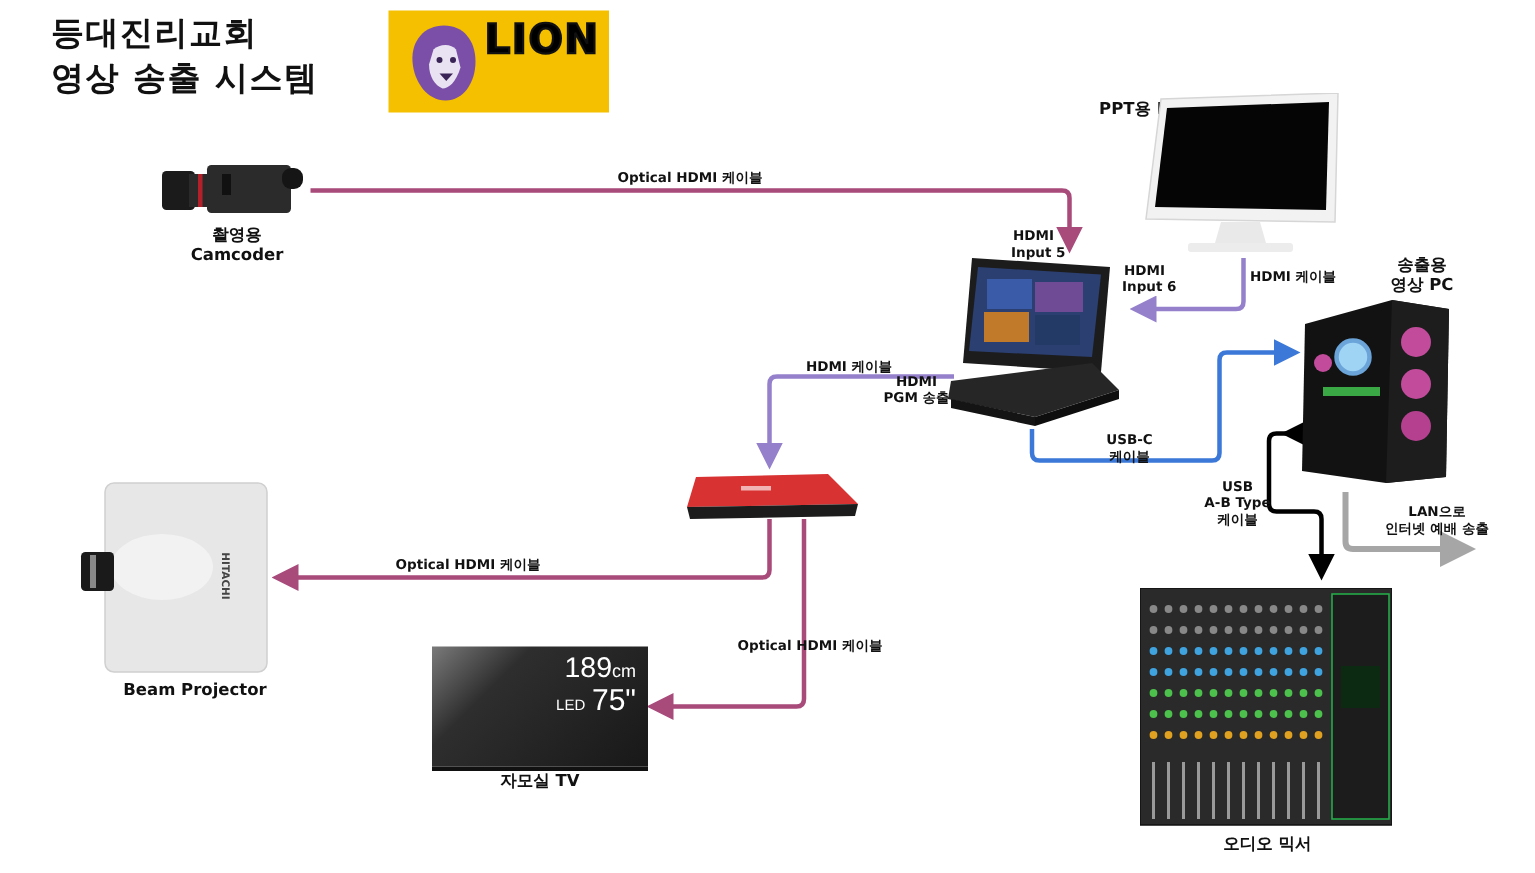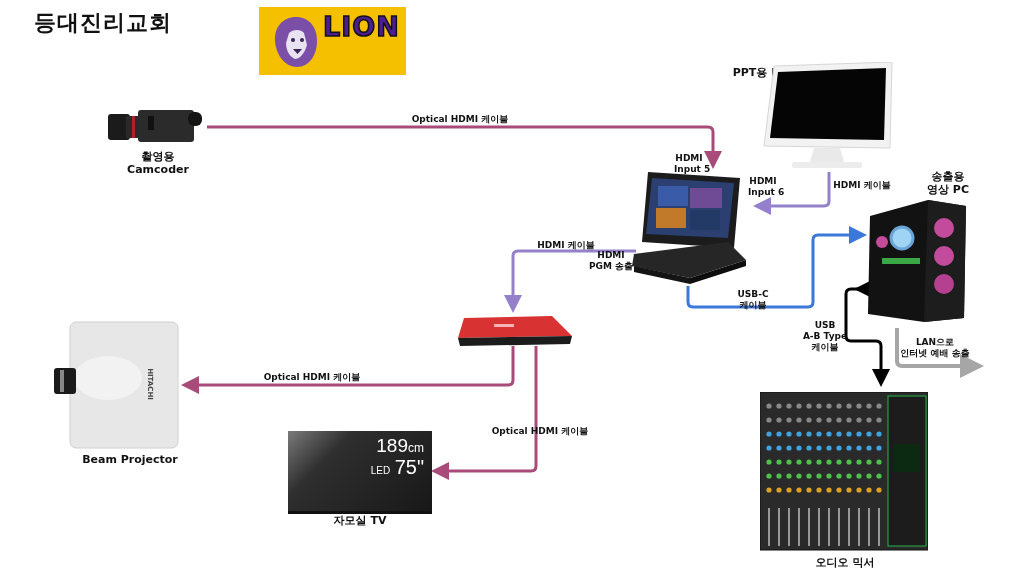--- a/index.html
+++ b/index.html
@@ -1,32 +1,33 @@
 <!DOCTYPE html>
 <html><head>
 <meta charset="utf-8">
 <style>
   html,body{margin:0;padding:0;background:#ffffff;}
   body{width:1023px;height:582px;position:relative;overflow:hidden;font-family:"DejaVu Sans","Liberation Sans",sans-serif;color:#111;}
   .abs{position:absolute;}
   .title{left:34px;top:8px;font-size:22px;font-weight:bold;line-height:30px;letter-spacing:1px;}
   .logo{left:259px;top:7px;width:147px;height:68px;background:#f5c000;}
   .logo .head{position:absolute;left:12px;top:8px;width:50px;height:54px;}
-  .logo .lion{position:absolute;left:64px;top:4px;font-family:"DejaVu Sans",sans-serif;font-weight:bold;font-size:27px;color:#4c1d95;-webkit-text-stroke:1.5px #111;letter-spacing:1px;}
+  .logo .lion{position:absolute;left:64px;top:4px;font-family:"DejaVu Sans",sans-serif;font-weight:bold;font-size:27px;color:#000000;-webkit-text-stroke:1.5px #111;letter-spacing:1px;}
   .logo .media{position:absolute;left:64px;top:32px;font-family:"DejaVu Serif",serif;font-weight:bold;font-size:26px;color:#111;}
   .lbl{font-size:9px;font-weight:bold;line-height:11px;text-align:center;white-space:nowrap;}
   .lbl-big{font-size:11px;font-weight:bold;line-height:13px;text-align:center;white-space:nowrap;}
   svg.lines{position:absolute;left:0;top:0;}
   .dev{position:absolute;}
 </style>
 </head>
 <body>
 
 <div class="abs title">
   <div>등대진리교회</div>
+  <div>영상 송출 시스템</div>
 </div>
 
 <div class="abs logo">
   <svg class="head" viewBox="0 0 50 54">
     <path d="M25 2 C12 2 3 12 4 26 C5 40 14 52 26 52 C38 52 46 40 46 26 C46 12 38 2 25 2 Z" fill="#7b4fa8"></path>
     <path d="M18 18 C22 14 30 14 33 18 L36 30 C33 40 28 44 24 44 C19 42 15 36 15 28 Z" fill="#e9e2f2"></path>
     <circle cx="22" cy="25" r="2" fill="#3a2356"></circle>
     <circle cx="31" cy="25" r="2" fill="#3a2356"></circle>
     <path d="M22 34 L31 34 L26.5 39 Z" fill="#3a2356"></path>
   </svg>
@@ -133,21 +134,21 @@
   <circle cx="76" cy="86" r="10" fill="#b5408f"></circle>
   <circle cx="34" cy="40" r="11" fill="#9fd4f5" stroke="#6aa4d8" stroke-width="3"></circle>
   <circle cx="14" cy="44" r="6" fill="#c24b9c"></circle>
   <rect x="14" y="60" width="38" height="6" fill="#39a845"></rect>
 </svg>
 <div class="abs lbl" style="left:800px;top:320px;width:50px;">
   <div>USB</div>
   <div>A-B Type</div>
   <div>케이블</div>
 </div>
-<div class="abs lbl" style="left:895px;top:337px;width:80px;">
+<div class="abs lbl" style="left:895px;top:337px;width:80px;padding-left:23px;">
   <div>LAN으로</div>
   <div>인터넷 예배 송출</div>
 </div>
 
 <svg class="dev" style="left:456px;top:314px;" width="118" height="34" viewBox="0 0 118 34">
   <path d="M8 4 L96 2 L116 22 L2 24 Z" fill="#d83232"></path>
   <path d="M2 24 L116 22 L114 30 L4 32 Z" fill="#1c1c1c"></path>
   <rect x="38" y="10" width="20" height="3" fill="#f1b3b3"></rect>
 </svg>
 

